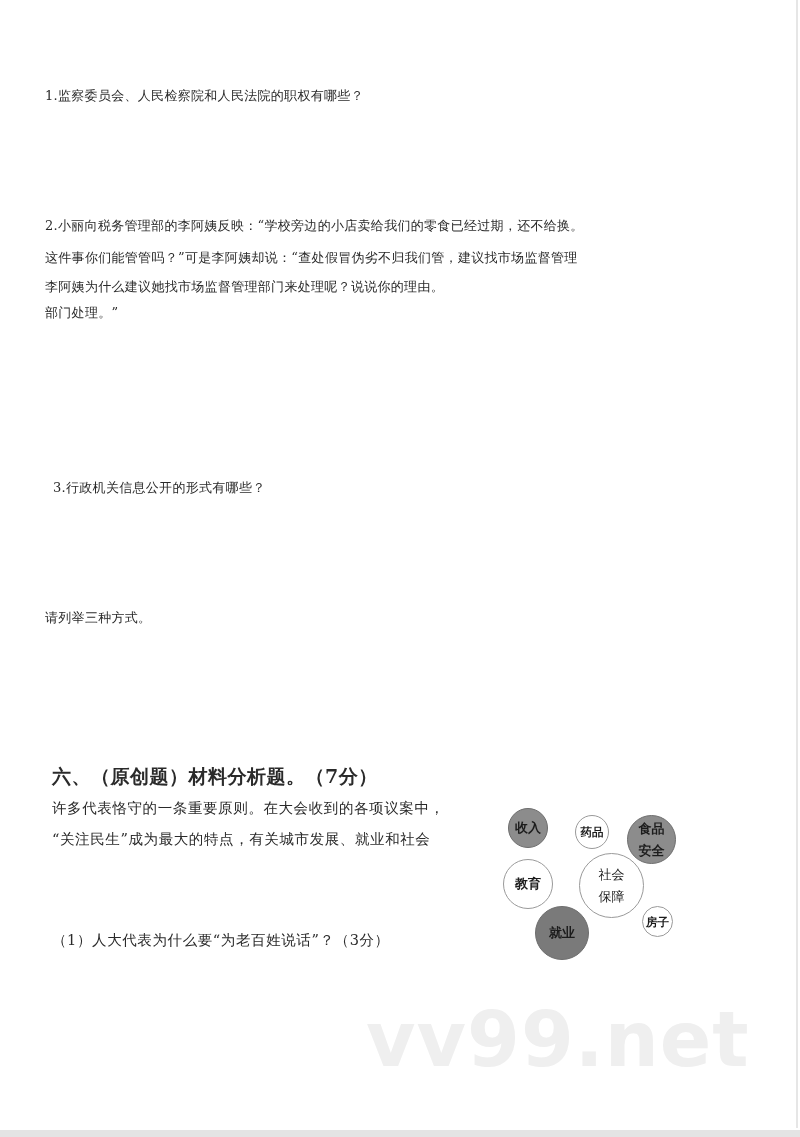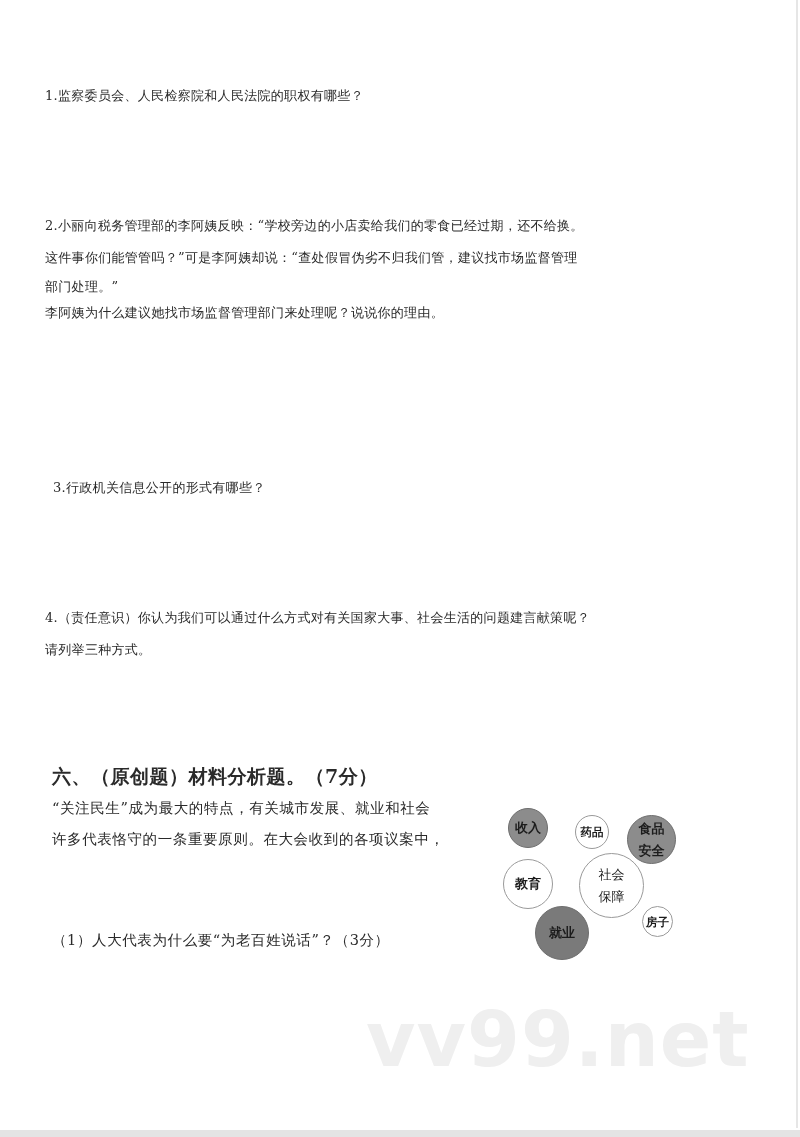--- a/index.html
+++ b/index.html
@@ -52,38 +52,37 @@
 
 <div class="page">
 
   <div class="q" style="top:80px;">
     <span>1.</span><span>监察委员会、人民检察院和人民法院的职权有哪些？</span>
   </div>
 
   <div class="q" style="top:210px;">
     <div><span>2.</span><span>小丽向税务管理部的李阿姨反映：“学校旁边的小店卖给我们的零食已经过期，还不给换。</span></div>
     <div>这件事你们能管管吗？”可是李阿姨却说：“查处假冒伪劣不归我们管，建议找市场监督管理</div>
+    <div style="line-height:26px;">李阿姨为什么建议她找市场监督管理部门来处理呢？说说你的理由。</div>
     <div style="line-height:26px;">部门处理。”</div>
-    <div style="line-height:26px;">李阿姨为什么建议她找市场监督管理部门来处理呢？说说你的理由。</div>
   </div>
 
   <div class="q" style="top:472px;margin-left:8px;">
     <span>3.</span><span>行政机关信息公开的形式有哪些？</span>
   </div>
 
   <div class="q" style="top:602px;">
-    <div><span>4.</span><span>（责任意识）你认为我们可以通过什么方式对有关国家大事、社会生活的问题建言献策呢？</span></div>
     <div>请列举三种方式。</div>
   </div>
 
   <div class="section-title">六、（原创题）材料分析题。（7分）</div>
 
   <div class="material">
+    <p>许多代表恪守的一条重要原则。在大会收到的各项议案中，</p>
     <p>“关注民生”成为最大的特点，有关城市发展、就业和社会</p>
-    <p>许多代表恪守的一条重要原则。在大会收到的各项议案中，</p>
   </div>
 
   <div class="subq">（1）人大代表为什么要“为老百姓说话”？（3分）</div>
 
   <div class="diagram">
     <div class="bubble dark" style="left:13px; top:13px; width:40px; height:40px;">
       <span>收入</span>
     </div>
     <div class="bubble light" style="left:80px; top:20px; width:34px; height:34px; font-size:11.5px;">
       <span>药品</span>

